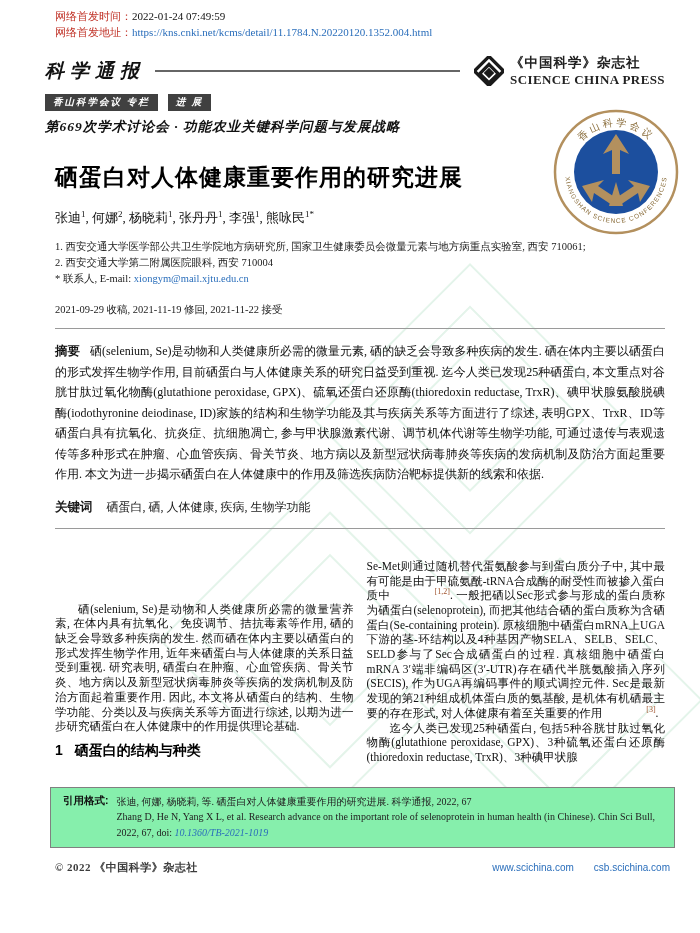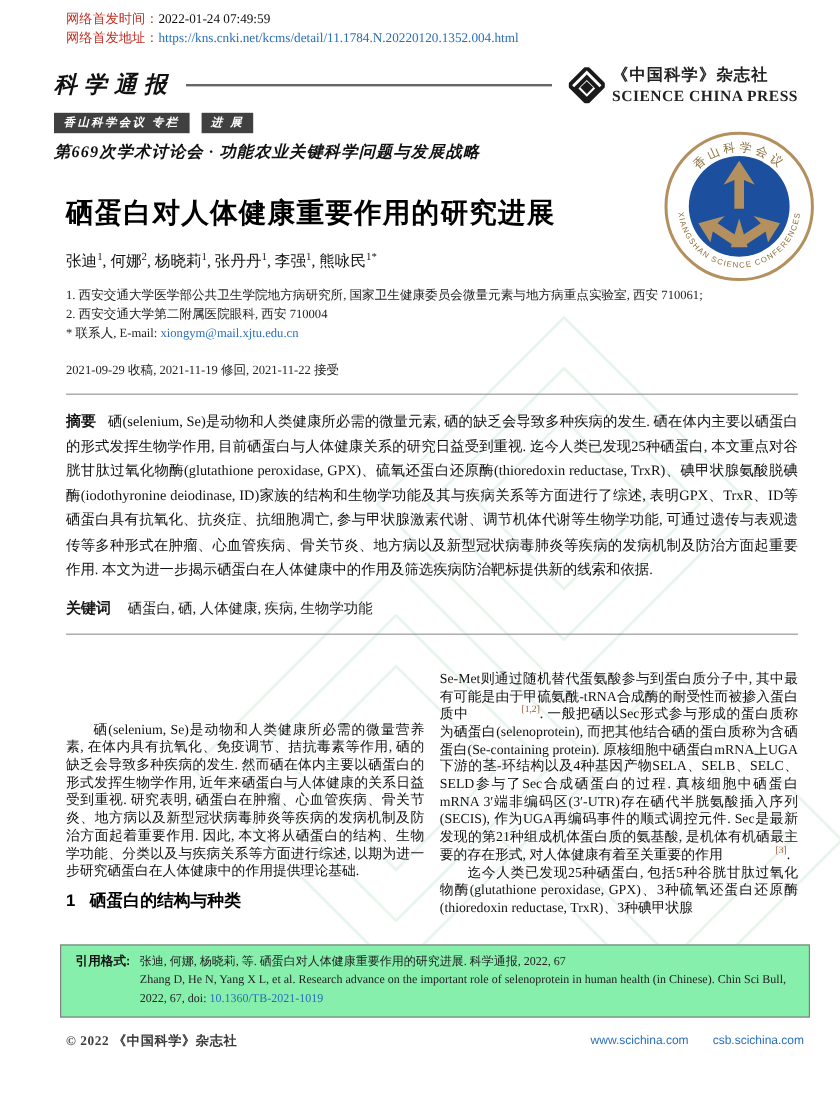--- a/index.html
+++ b/index.html
@@ -68,21 +68,21 @@
   .refsup { color:#a0522d; font-size:8px; vertical-align:super; line-height:0;margin-left:44px; }
 
   
   .cite-box {
     margin-top:22px; margin-left:-5px; margin-right:-10px;
     border:1px solid #808080; background:#86efac;
     padding:6px 10px 7px 12px; display:flex; gap:8px;
   }
   .cite-label { font-family:"Liberation Sans",sans-serif; font-weight:bold; font-size:10.5px; white-space:nowrap; color:#111; }
   .cite-body { font-size:10px; line-height:15.5px; color:#222; }
-  .doi { color:#2a6ebb; cursor:pointer; }
+  .doi { color:#2a6ebb; cursor:pointer;font-style:italic; }
 
   
   .footer { display:flex; justify-content:space-between; align-items:center; margin-top:12px; margin-right:-5px; }
   .copyright { font-weight:bold; font-size:11px; color:#3c3c3c; letter-spacing:0.5px; }
   .footer-links { display:flex; gap:20px; font-family:"Liberation Sans",sans-serif; font-size:10px; }
   .flink { color:#2a6ebb; cursor:pointer; }
 </style>
 </head>
 <body>
 

